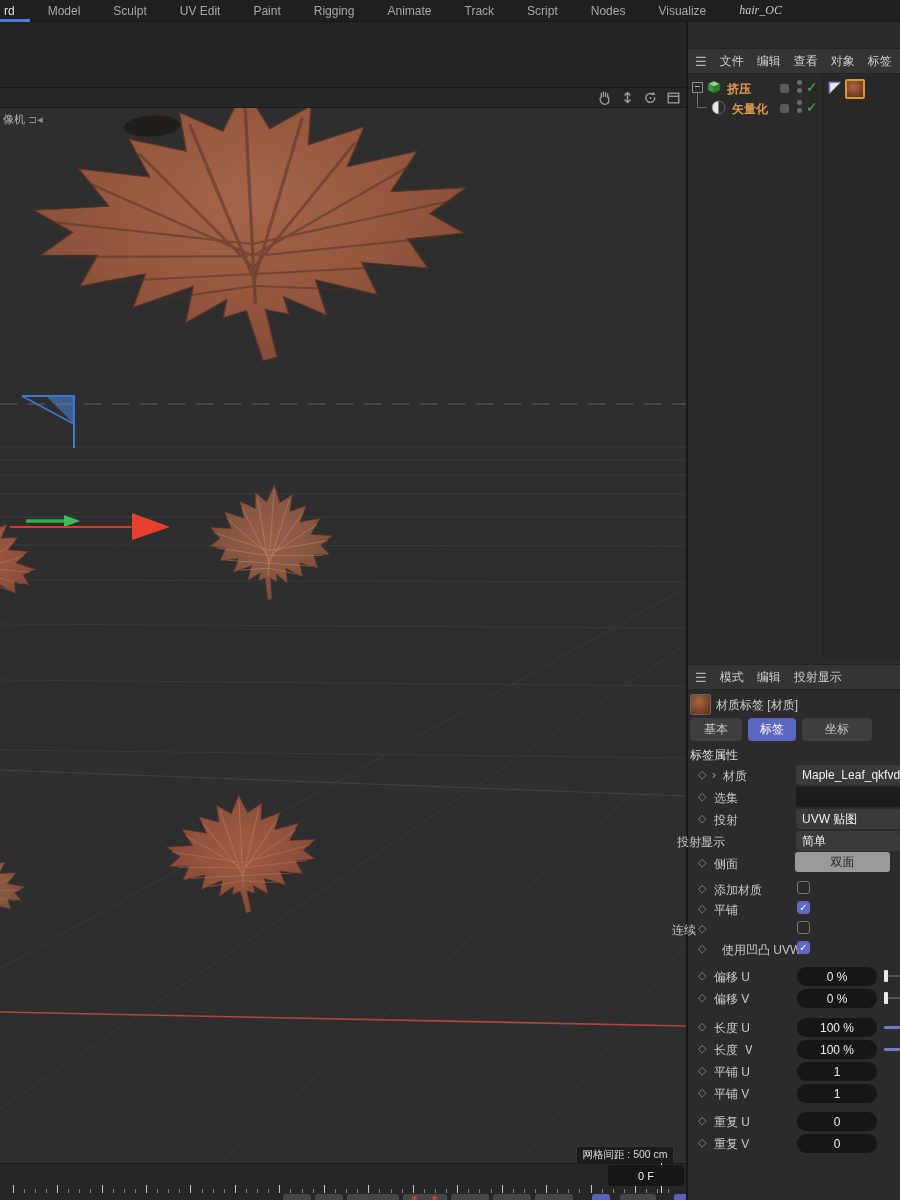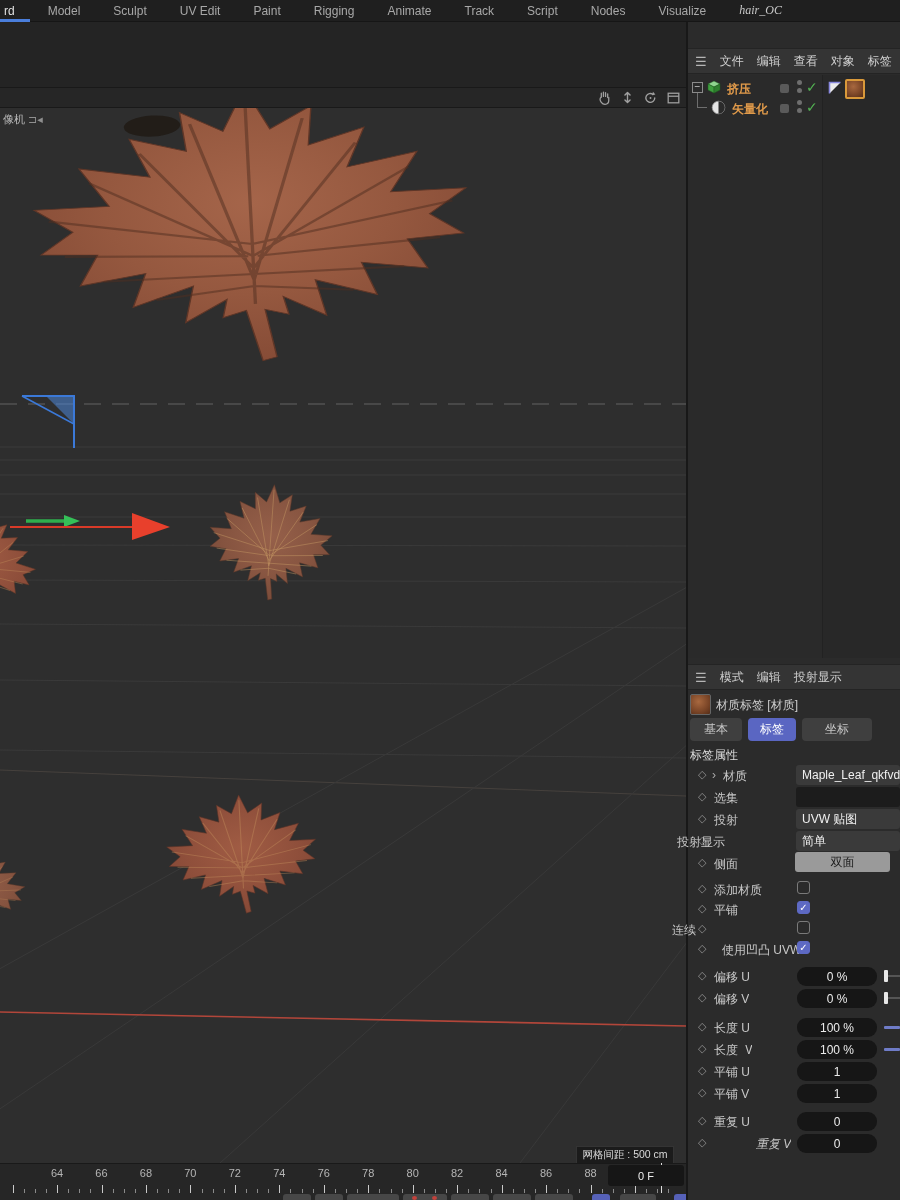--- a/index.html
+++ b/index.html
@@ -223,36 +223,20 @@
       </g>
     </svg>
     <div id="cam-label" class="a nowrap">
       <span>像机</span>
       <span style="color:#8f8f8f;">⊐◂</span>
     </div>
     <div id="grid-badge" class="a nowrap">网格间距 : 500 cm</div>
   </div>
 
   <div id="timeline" class="a"></div>
-  <div id="ruler-nums" class="a">
-      <span style="left: 57px;">64</span>
-      <span style="left: 101.46px;">66</span>
-      <span style="left: 145.92px;">68</span>
-      <span style="left: 190.38px;">70</span>
-      <span style="left: 234.84px;">72</span>
-      <span style="left: 279.3px;">74</span>
-      <span style="left: 323.76px;">76</span>
-      <span style="left: 368.22px;">78</span>
-      <span style="left: 412.68px;">80</span>
-      <span style="left: 457.14px;">82</span>
-      <span style="left: 501.6px;">84</span>
-      <span style="left: 546.06px;">86</span>
-      <span style="left: 590.52px;">88</span>
-      <span style="left: 634.98px;">90</span>
-    </div>
   <div id="ruler-ticks" class="a">
       <i style="left: 12.6px; height: 8px; background: rgb(201, 201, 201);"></i>
       <i style="left: 23.715px; height: 4px; background: rgb(138, 138, 138);"></i>
       <i style="left: 34.83px; height: 4px; background: rgb(138, 138, 138);"></i>
       <i style="left: 45.945px; height: 4px; background: rgb(138, 138, 138);"></i>
       <i style="left: 57.06px; height: 8px; background: rgb(201, 201, 201);"></i>
       <i style="left: 68.175px; height: 4px; background: rgb(138, 138, 138);"></i>
       <i style="left: 79.29px; height: 4px; background: rgb(138, 138, 138);"></i>
       <i style="left: 90.405px; height: 4px; background: rgb(138, 138, 138);"></i>
       <i style="left: 101.52px; height: 8px; background: rgb(201, 201, 201);"></i>
@@ -446,16 +430,16 @@
 
   <span class="diamond" style="top:1086px;">◇</span>
   <span class="rlabel nowrap" style="left:714px;top:1086px;">平铺 V</span>
   <div class="pill" style="top:1084px;">1</div>
 
   <span class="diamond" style="top:1114px;">◇</span>
   <span class="rlabel nowrap" style="left:714px;top:1114px;">重复 U</span>
   <div class="pill" style="top:1112px;">0</div>
 
   <span class="diamond" style="top:1136px;">◇</span>
-  <span class="rlabel nowrap" style="left:756px;top:1136px;font-style:italic;">重复 V</span>
+  <span class="rlabel nowrap" style="left:714px;top:1136px;">重复 V</span>
   <div class="pill" style="top:1134px;">0</div>
 
 </div>
 
 </body></html>

